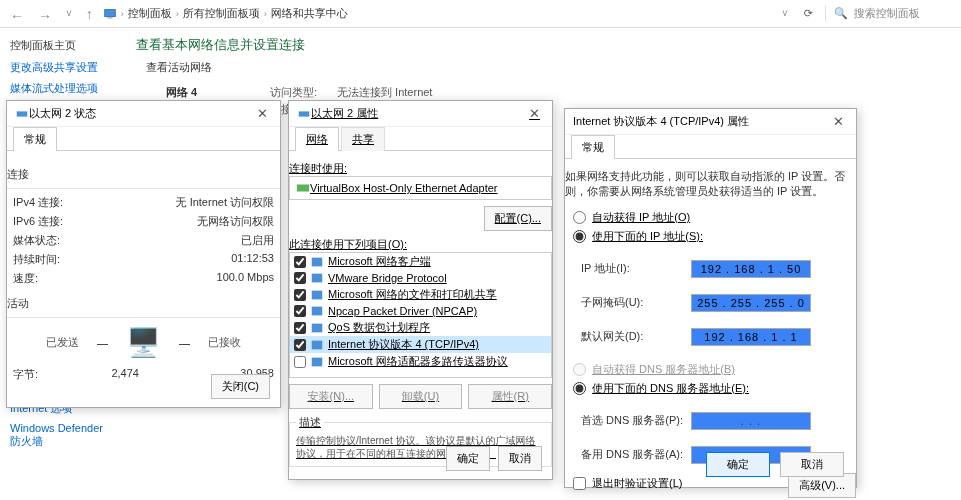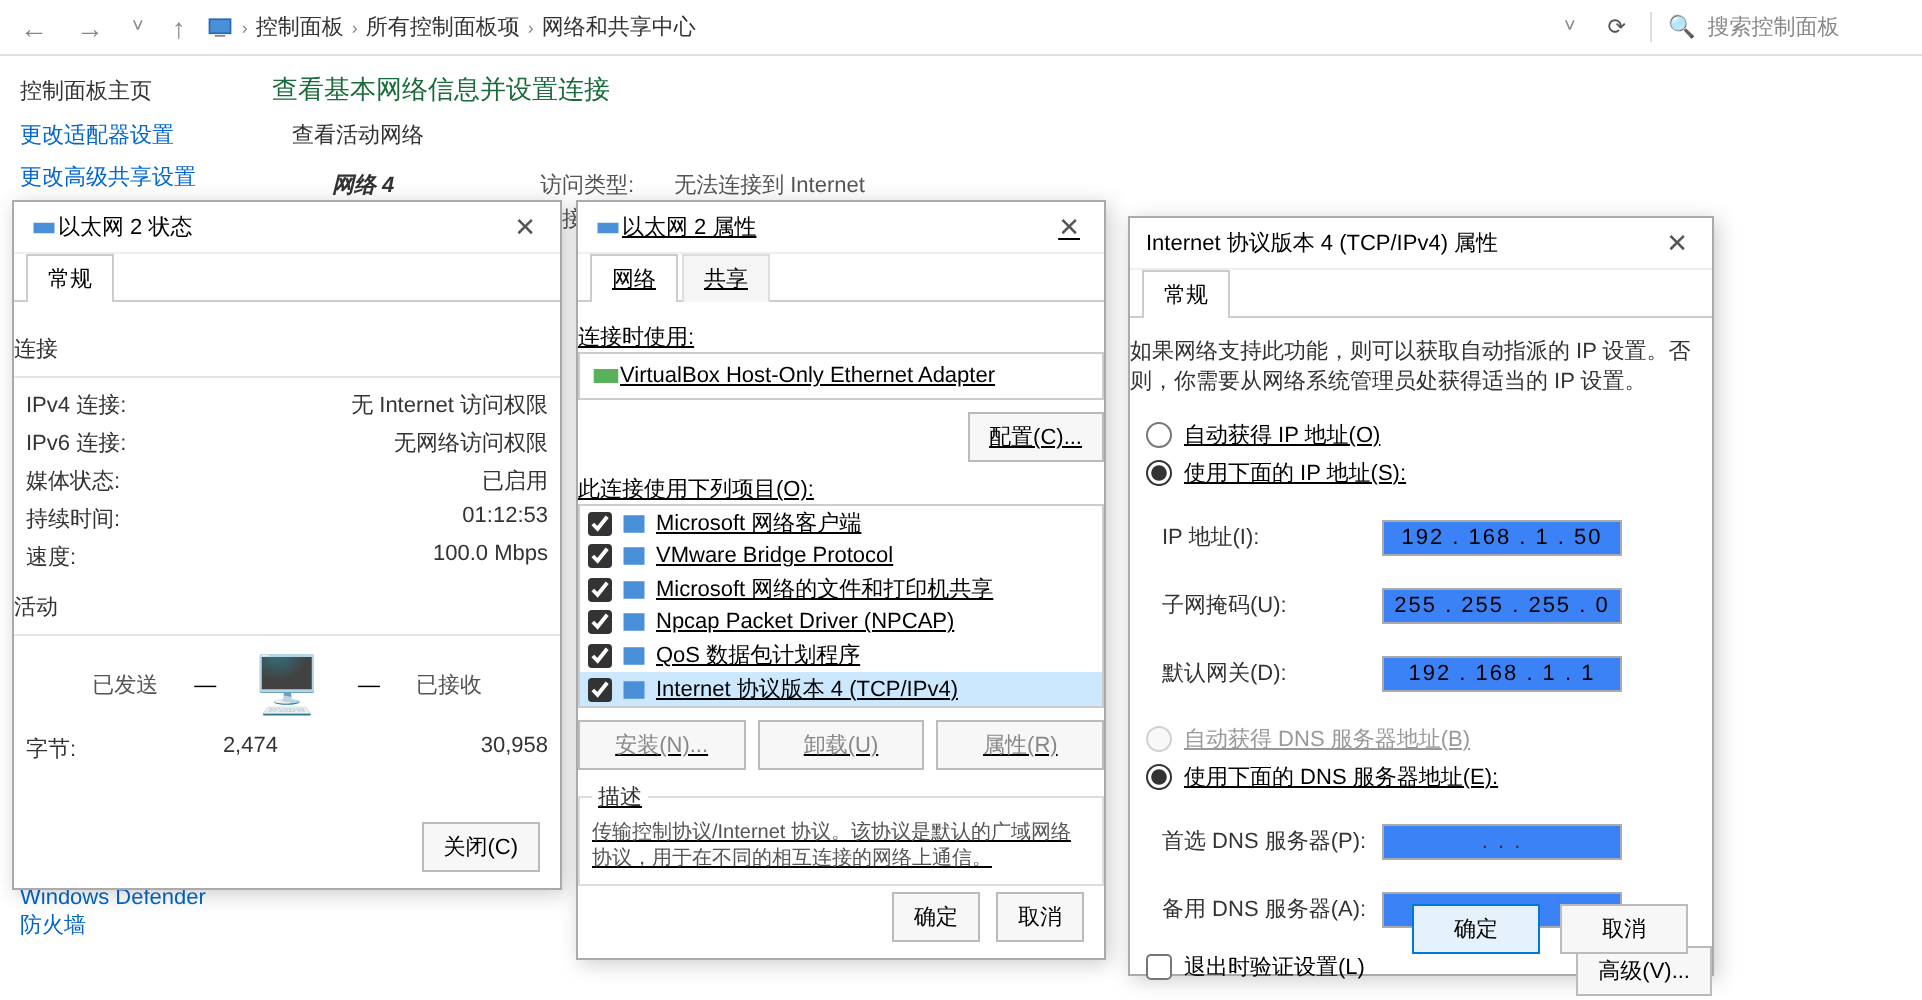--- a/index.html
+++ b/index.html
@@ -12,52 +12,52 @@
 .refresh { margin-left: auto; padding: 0 6px; color: #555; }
 .search { border-left: 1px solid #ddd; padding: 0 8px; display: flex; align-items: center; gap: 6px; width: 130px; color: #888; }
 .main { display: flex; height: calc(100% - 28px); }
 .sidebar { width: 120px; padding: 10px 10px; }
 .sidebar a { display: block; color: #0066cc; padding: 3px 0; text-decoration: none; }
 .sidebar .hdr { color: #333; margin-bottom: 4px; }
 .content { flex: 1; padding: 8px 16px; position: relative; }
 .content h1 { color: #1a6b3a; font-size: 13px; font-weight: normal; margin-bottom: 6px; }
 .content .sub { color: #333; margin-bottom: 10px; padding-left: 10px; }
 .netinfo { display: flex; gap: 60px; padding-left: 30px; }
-.netinfo .col1 b { display: block; color: #333; font-style: italic; }
+.netinfo .col1 b { display: block; color: #333; }
 .netinfo .col1 span { color: #555; }
 .netinfo .col2 { color: #555; }
 .netinfo .col2 .row { display: flex; gap: 20px; margin-bottom: 2px; }
 .netinfo a { color: #0066cc; text-decoration: none; }
 
 .dialog { position: absolute; background: #fff; border: 1px solid #aaa; box-shadow: 2px 2px 10px rgba(0,0,0,0.2); }
 .dlg-title { height: 26px; display: flex; align-items: center; padding: 0 8px; background: #fff; border-bottom: 1px solid #eee; }
 .dlg-title .x { margin-left: auto; font-size: 13px; color: #555; padding: 0 4px; cursor: pointer; }
 .tabs { display: flex; border-bottom: 1px solid #ccc; padding: 0 6px; }
 .tab { padding: 4px 10px; border: 1px solid #ccc; border-bottom: none; background: #fff; margin-right: 2px; margin-bottom: -1px; background:#fff; }
 .tab.inactive { background: #f5f5f5; border-color:#ddd; }
 .dlg-body { padding: 10px 0; }
 
-.status-dlg { top: 100px; left: 6px; width: 275px; height: 345px; }
+.status-dlg { top: 100px; left: 6px; width: 275px; height: 308px; }
 .status-dlg .kv { display: flex; justify-content: space-between; margin: 4px 0; padding: 0 6px; }
 .status-dlg .kv .k { color: #333; }
 .status-dlg .kv .v { color: #333; }
 .status-dlg .section-lbl { color:#333; margin: 6px 0 4px 0; }
 .status-dlg .btn-row { display: flex; gap: 6px; margin-top: 8px; }
 .btn { border: 1px solid #bbb; background: #f7f7f7; padding: 4px 10px; cursor: pointer; font-size: 11px; }
 .btn.primary { border-color: #0078d7; background:#e5f1fb; }
 .activity { display: flex; align-items: center; justify-content: center; gap: 18px; margin: 8px 0; }
 .activity .pc { font-size: 28px; }
 .activity .lbl { color:#555; }
 .status-dlg hr { border:none; border-top:1px solid #e5e5e5; margin:6px 0; }
 .status-dlg .close-row { position:absolute; bottom:8px; right:10px; }
 
 .prop-dlg { top: 100px; left: 288px; width: 265px; height: 380px; text-decoration: underline; }
 .prop-dlg .adapter { border: 1px solid #ccc; padding: 4px 6px; display: flex; align-items: center; gap: 0; margin-bottom:6px; }
 .prop-dlg .cfg-row { display:flex; justify-content:flex-end; margin-bottom:6px; }
-.prop-dlg .listbox { border: 1px solid #ccc; height: 102px; overflow-y: auto; background:#fff; position:relative; }
+.prop-dlg .listbox { border: 1px solid #ccc; height: 126px; overflow-y: auto; background:#fff; position:relative; }
 .prop-dlg .li { display:flex; align-items:center; gap:4px; padding:1px 4px; }
 .prop-dlg .li input[type=checkbox] { width:12px; height:12px; }
 .prop-dlg .li.sel { background:#cce8ff; }
 .prop-dlg .btn3 { display:flex; gap:6px; justify-content:space-between; margin-top:6px; }
 .prop-dlg .btn3 .btn { flex:1; text-align:center; color:#888; }
 .prop-dlg fieldset.descfs { border:1px solid #ddd; padding:4px 6px 6px 6px; margin-top:6px;}
 .prop-dlg fieldset.descfs legend { font-size:11px; color:#333; padding:0 3px;}
 .prop-dlg .okrow { position:absolute; bottom:8px; right:10px; display:flex; gap:8px; }
 
 .ipv4-dlg { top: 108px; left: 564px; width: 293px; height: 380px; }
@@ -99,21 +99,20 @@
   <span class="refresh">⟳</span>
   <div class="search">
     <span>🔍</span>
     <span>搜索控制面板</span>
   </div>
 </div>
 
 <div class="main">
   <div class="sidebar">
     <div class="hdr">控制面板主页</div>
-    <a href="#">更改适配器设置</a>
     <a href="#">更改高级共享设置</a>
     <a href="#">媒体流式处理选项</a>
     <div style="height:280px"></div>
     <div class="hdr" style="color:#888">另请参阅</div>
     <a href="#">Internet 选项</a>
     <a href="#">Windows Defender 防火墙</a>
   </div>
 
   <div class="content">
     <h1>查看基本网络信息并设置连接</h1>

